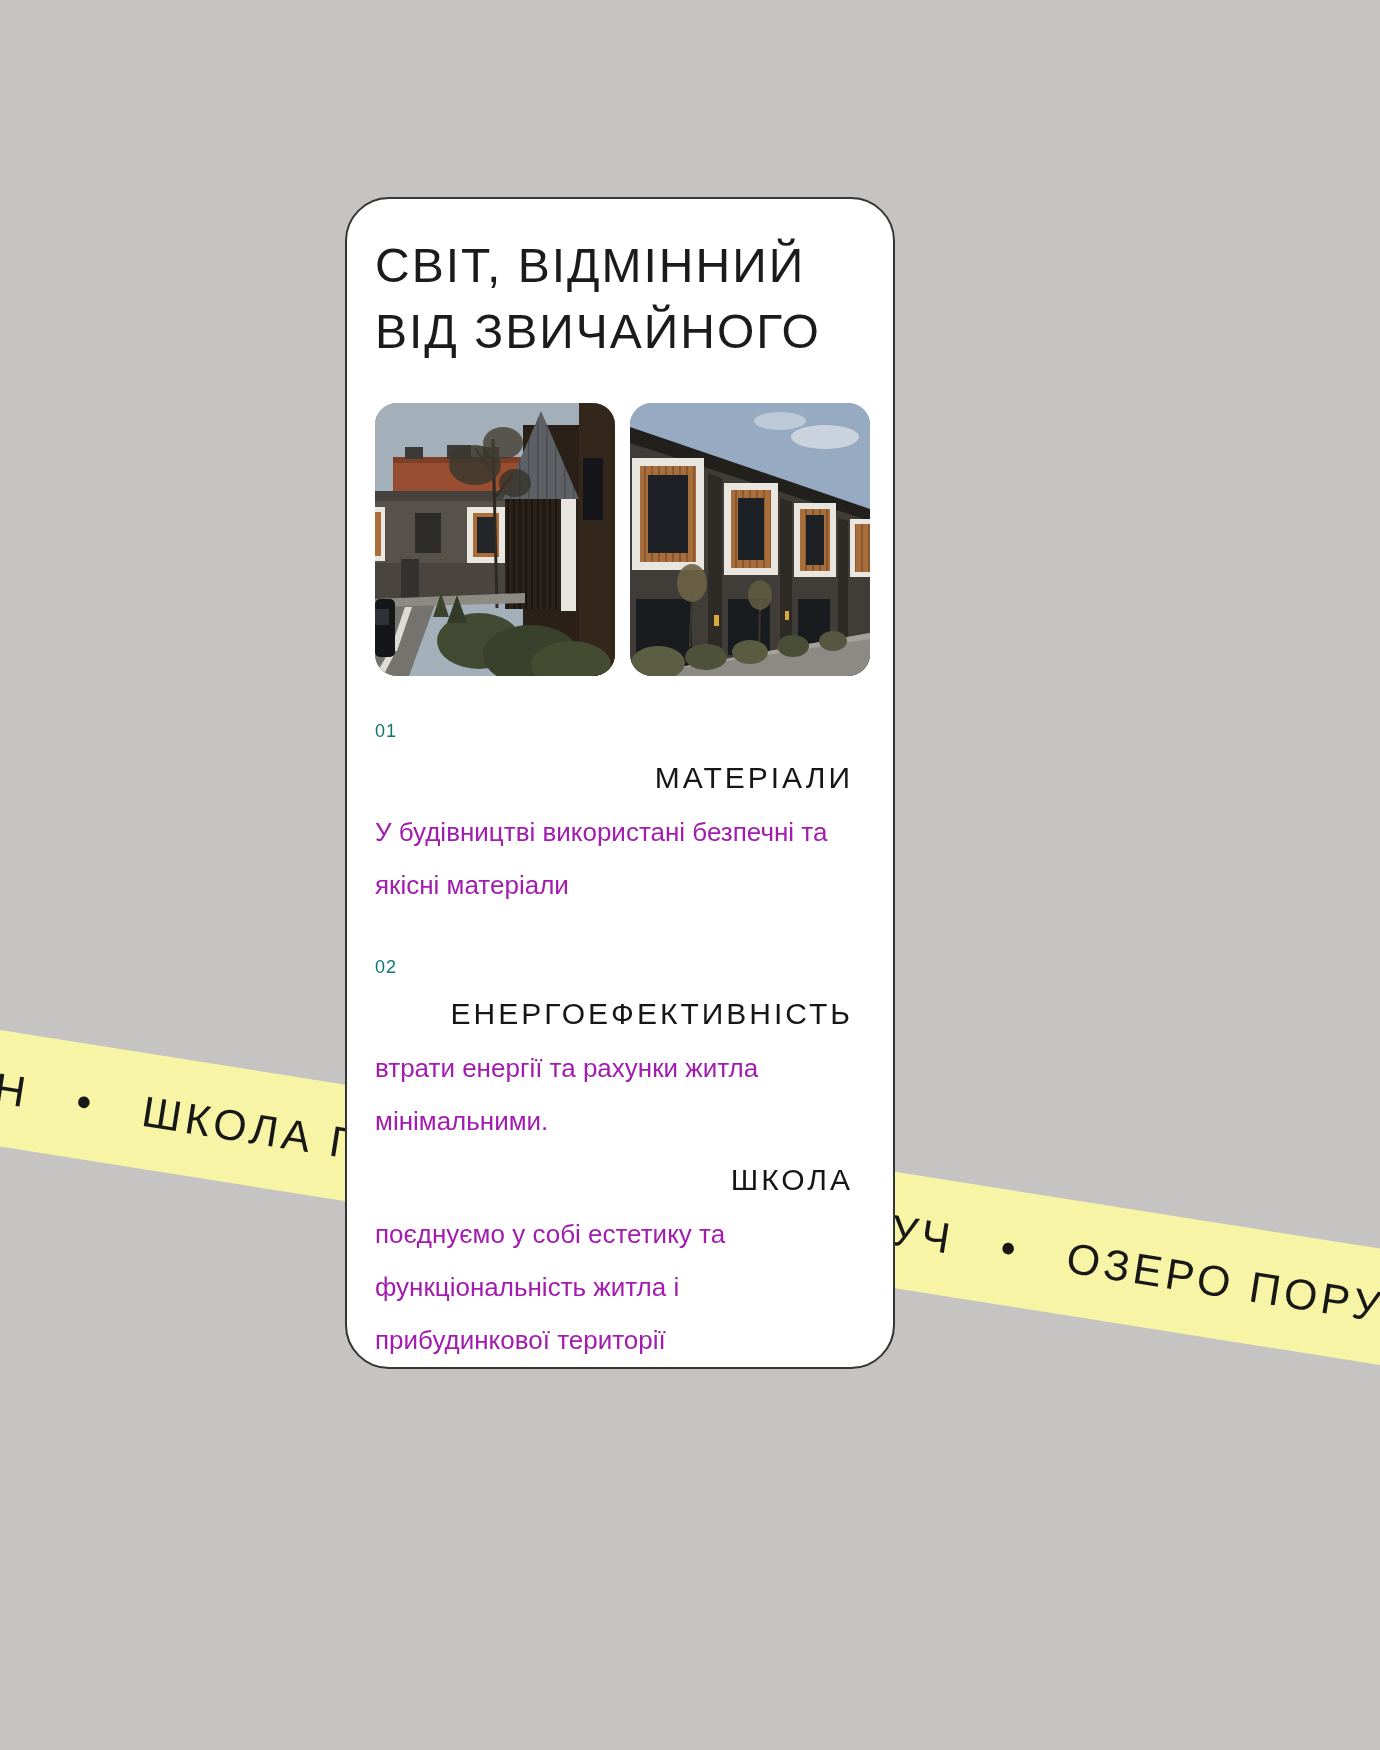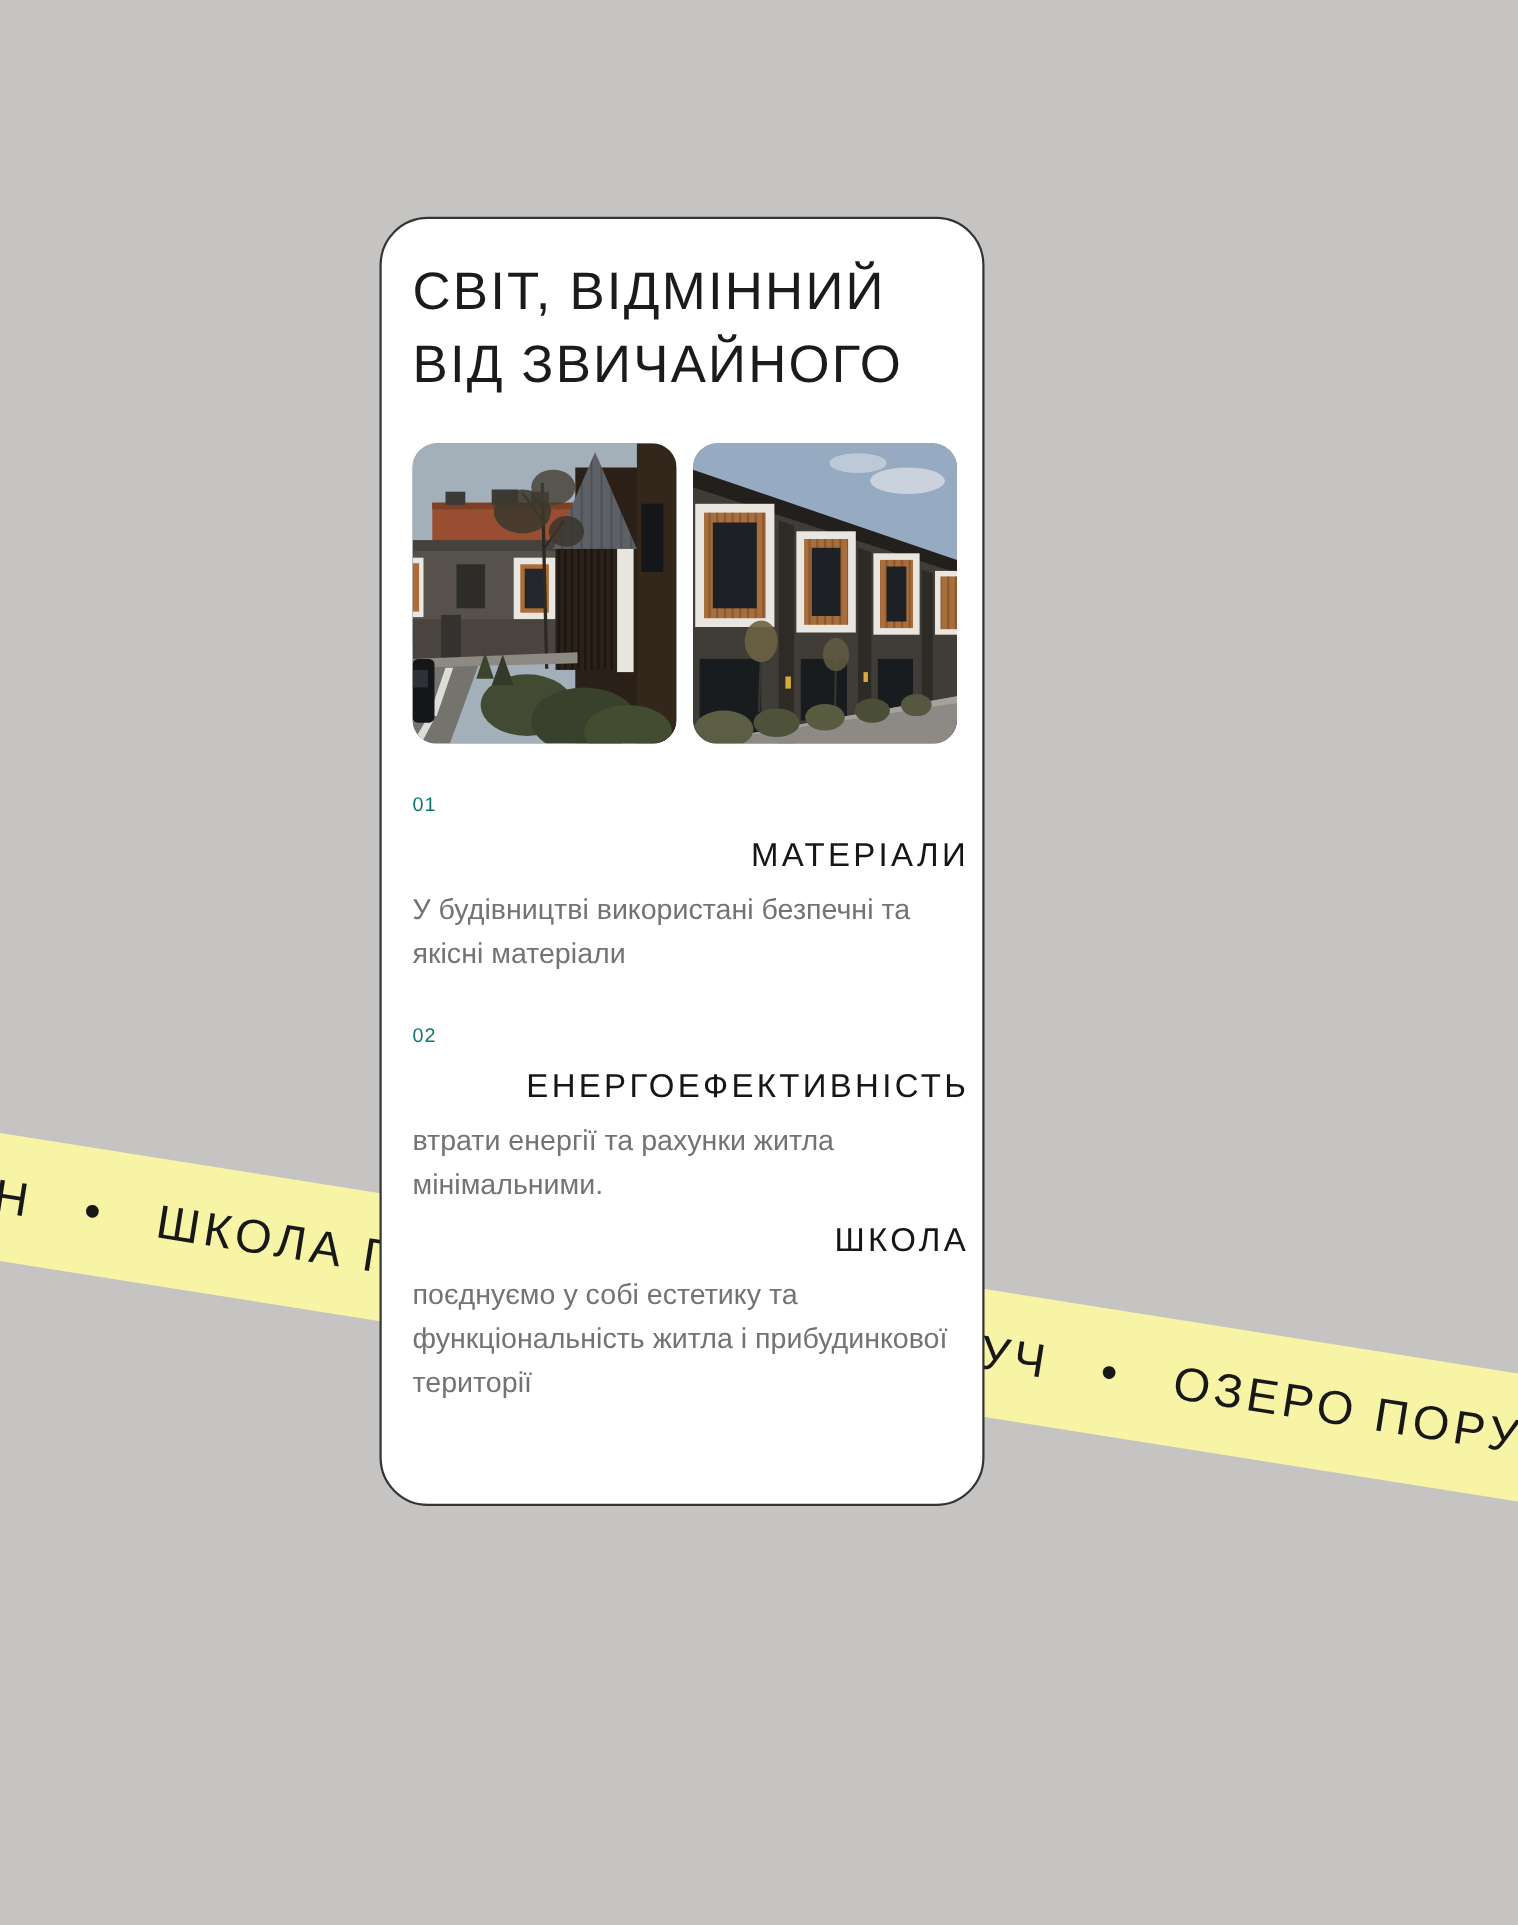--- a/index.html
+++ b/index.html
@@ -10,30 +10,30 @@
   .ribbon{position:absolute;left:-210px;top:1140px;width:1800px;height:115px;
           background:#f8f4a6;transform:rotate(9deg);z-index:1;}
   .ribbon .seg{position:absolute;top:50%;transform:translateY(-50%);
                font-size:43px;letter-spacing:4px;color:#181818;font-weight:400;white-space:nowrap;}
   .seg-left{left:196px;}
   .seg-right{left:1103px;}
 
   
   .card{position:absolute;left:345px;top:197px;width:550px;height:1172px;background:#ffffff;
         border:2px solid #343434;border-radius:44px;box-sizing:border-box;
-        padding:30px 12px 0 28px;z-index:2;}
+        padding:30px 40px 0 28px;z-index:2;}
   .title{font-size:48px;line-height:66px;letter-spacing:2px;font-weight:500;color:#1b1b1b;margin:4px 0 0 0;}
 
   .photos{display:flex;gap:15px;margin-top:38px;}
   .photo{width:240px;height:273px;border-radius:22px;overflow:hidden;flex:0 0 auto;background:#888;}
   .photo svg{display:block;width:100%;height:100%;}
 
   .num{margin-top:40px;font-size:18px;line-height:30px;letter-spacing:1px;color:#0f766e;}
   .heading{margin-top:14px;font-size:30px;line-height:36px;letter-spacing:3px;font-weight:500;color:#161616;text-align:right;}
-  .body-text{margin-top:10px;font-size:26px;line-height:40px;color:#737373;font-weight:400;}
+  .body-text{margin-top:10px;font-size:26px;line-height:53px;color:#a21caf;font-weight:400;}
 </style>
 </head>
 <body>
 
 <div class="stage">
 
   <div class="ribbon">
     <span class="seg seg-left">Н&nbsp;&nbsp;&nbsp;•&nbsp;&nbsp;&nbsp;ШКОЛА ПОРУЧ</span>
     <span class="seg seg-right">УЧ&nbsp;&nbsp;&nbsp;•&nbsp;&nbsp;&nbsp;ОЗЕРО ПОРУЧ</span>
   </div>

